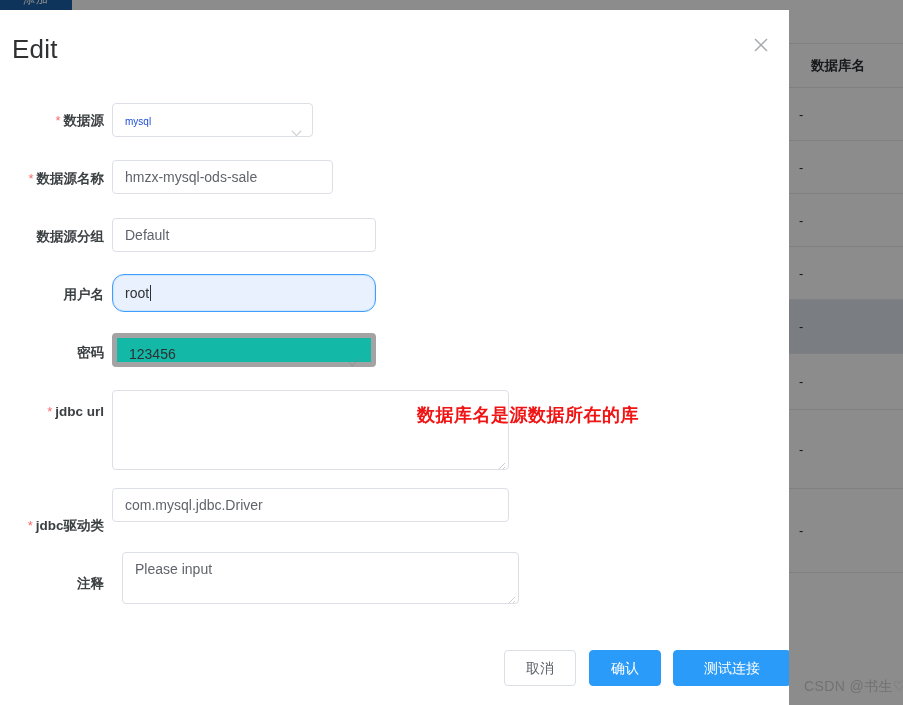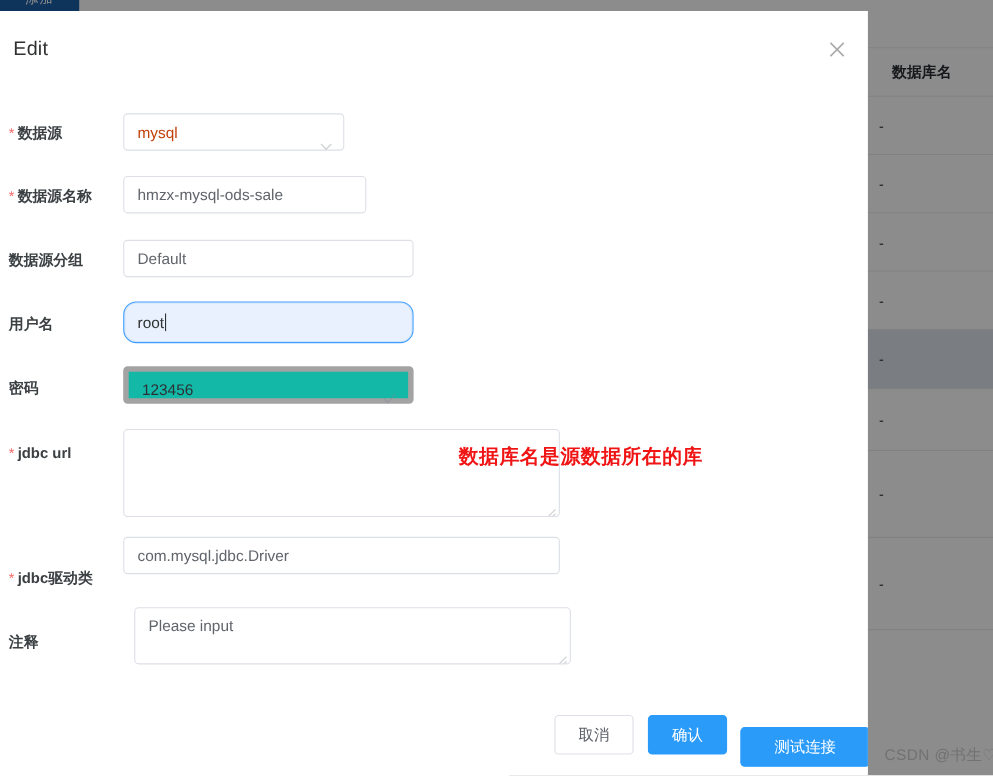--- a/index.html
+++ b/index.html
@@ -104,21 +104,21 @@
     position: absolute;
     left: 0px; top: 10px;
     width: 789px; height: 695px;
     background: #ffffff;
     overflow: hidden;
   }
 
   .modal-title {
     position: absolute;
     left: 12px; top: 24px;
-    font-size: 18px;
+    font-size: 26px;
     color: #303133;
     letter-spacing: 0.2px;
   }
 
   .close-icon {
     position: absolute;
     right: 18px; top: 25px;
     width: 20px; height: 20px;
     cursor: pointer;
     opacity: 0.55;
@@ -132,21 +132,21 @@
     width: 789px;
   }
   .form-row {
     position: relative;
     width: 100%;
   }
   .form-label {
     position: absolute;
     left: 8px;
     width: 96px;
-    text-align: left;
+    text-align: right;
     font-size: 13.5px;
     font-weight: bold;
     color: #3b4043;
     white-space: nowrap;
   }
   .req-star {
     color: #f56c6c;
     font-weight: normal;
     font-size: 13px;
     margin-right: 3px;
@@ -169,22 +169,22 @@
     line-height: 32px;
   }
 
   
   .select-box {
     width: 201px;
     height: 34px;
   }
   .select-box .sel-val {
     line-height: 32px;
-    font-size: 14px;
-    color: #c2410c;
+    font-size: 10px;
+    color: #1d4ed8;
     margin-top: 14px;
   }
   .chevron {
     position: absolute;
     right: 10px; top: 12px;
     width: 11px; height: 7px;
     opacity: 0.45;
   }
 
   
@@ -424,18 +424,18 @@
             </svg>
           </span>
         </div>
       </div>
 
     </div>
 
     <div class="footer">
       <div class="btn primary" style="left:589px; top:0; width:72px;">确认</div>
       <div class="btn secondary" style="left:504px; top:0; width:72px;">取消</div>
-      <div class="btn primary" style="left:673px; top:11px; width:118px;">测试连接</div>
+      <div class="btn primary" style="left:673px; top:0; width:118px;">测试连接</div>
     </div>
 
   </div>
 
 </div>
 
 </body></html>

